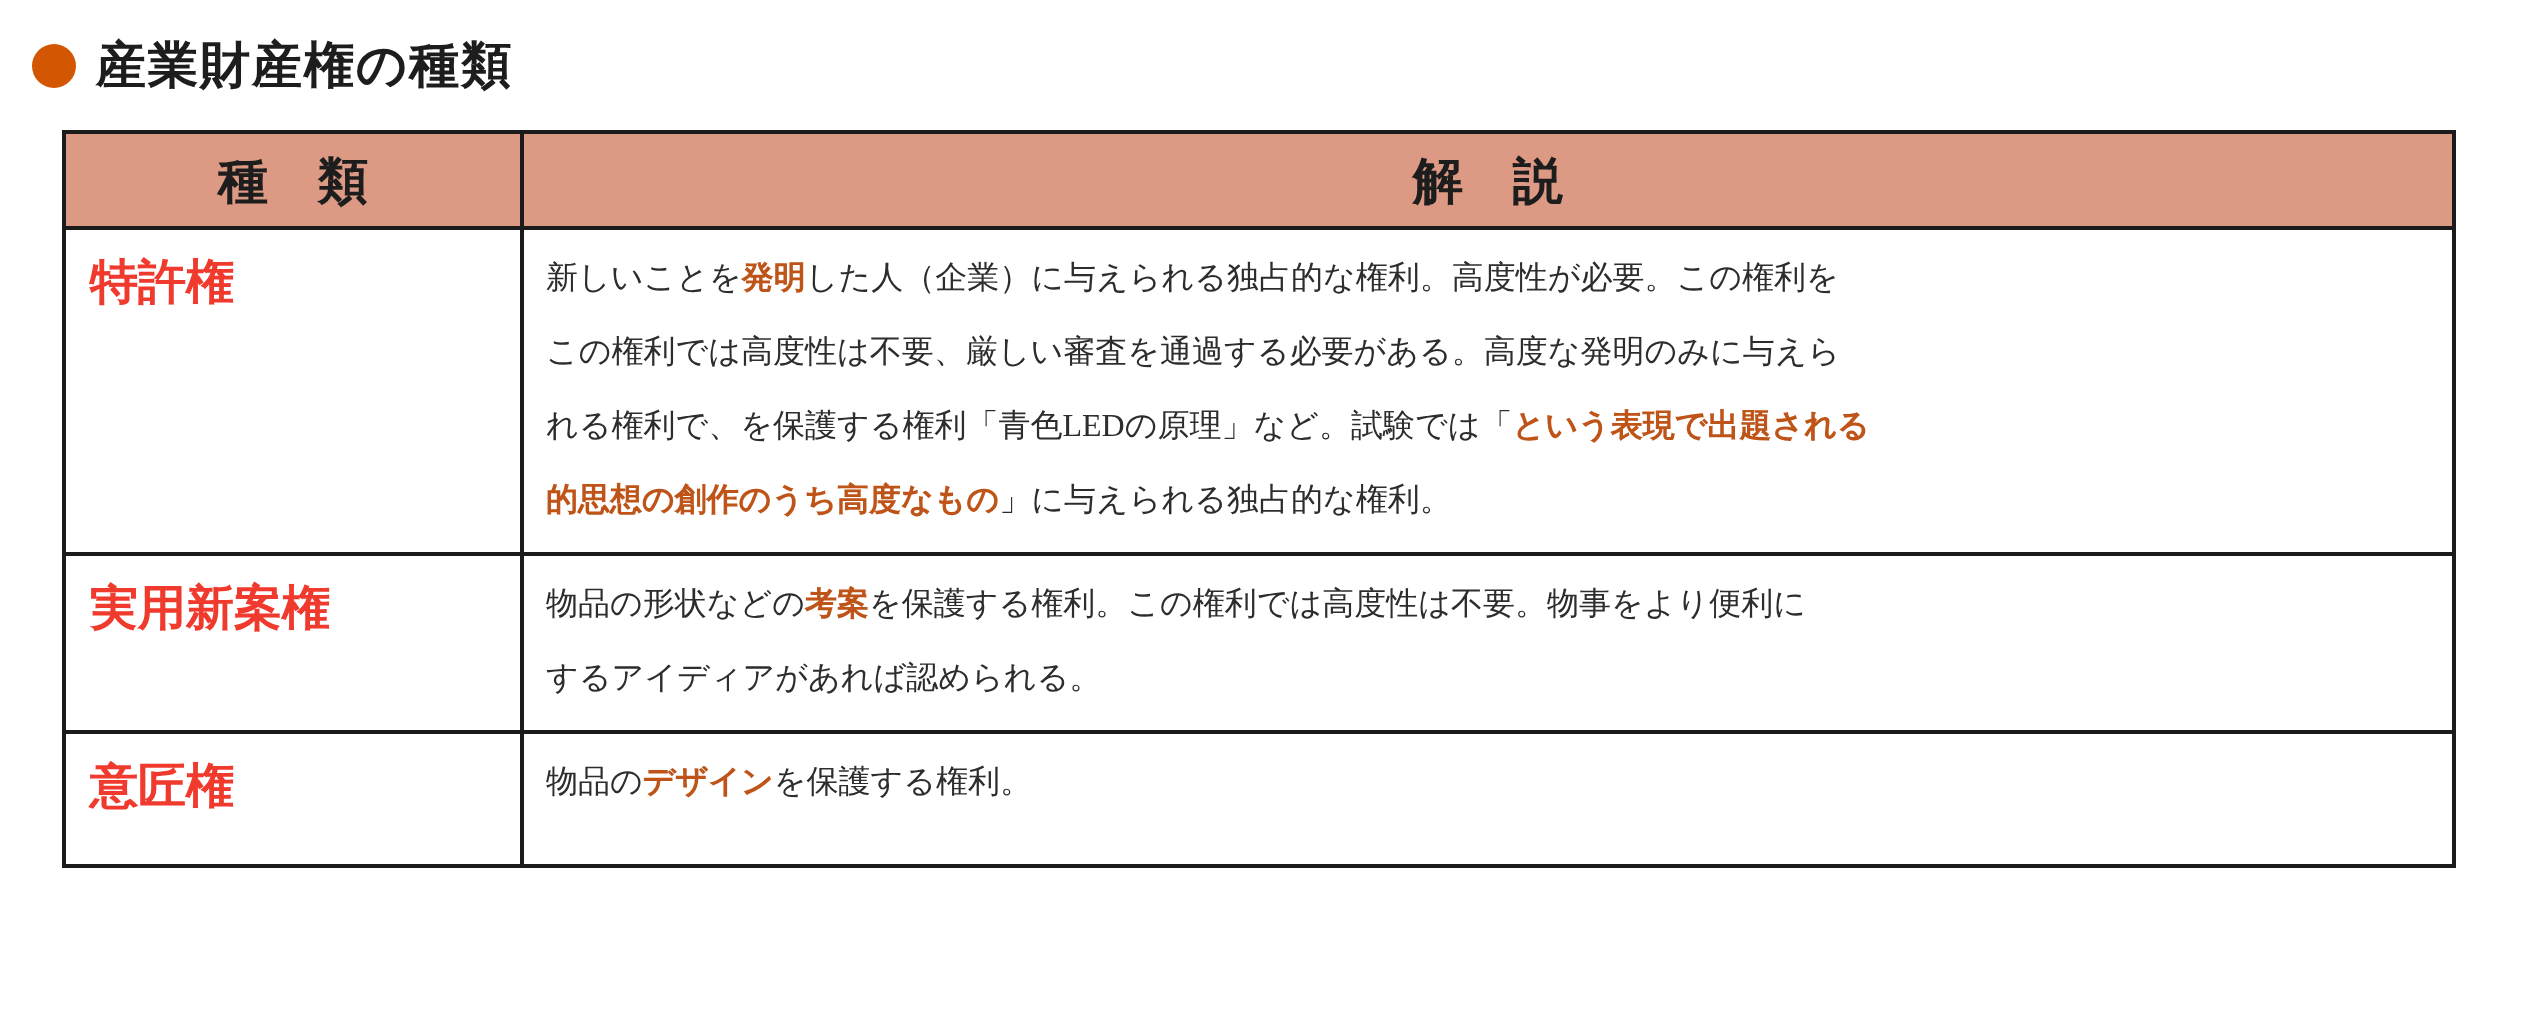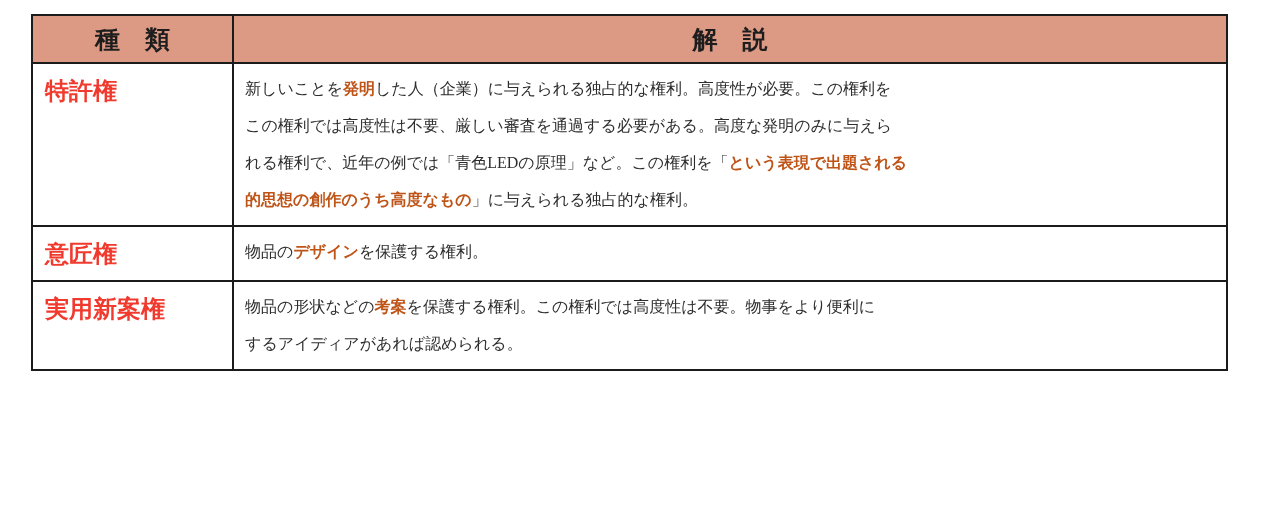--- a/index.html
+++ b/index.html
@@ -33,34 +33,34 @@
 
   table.rights {
     border-collapse: collapse;
     table-layout: fixed;
     width: 1197px;
     margin-left: 15px;
   }
   table.rights th, table.rights td {
     border: 2px solid #1b1b1b;
   }
-  th.type-col { width: 201px; }
+  th.type-col { width: 229px; }
   table.rights th {
     background: #dc9a84;
     color: #1d1d1d;
     font-size: 25px;
     font-weight: bold;
     padding: 7px 4px 6px 4px;
     text-align: center;
   }
   td.type-cell {
     color: #f13a2e;
     font-weight: bold;
     font-size: 24px;
-    padding: 9px 10px 8px 12px;
+    padding: 9px 10px 20px 12px;
     vertical-align: top;
     line-height: 36px;
   }
   td.desc-cell {
     color: #2d2d2d;
     font-size: 16px;
     padding: 6px 8px 7px 11px;
     vertical-align: top;
     line-height: 37px;
     overflow: hidden;
@@ -70,47 +70,51 @@
   .accent {
     color: #bf5418;
     font-weight: bold;
   }
 </style>
 </head>
 <body>
 
 <div class="page">
 
+  <div class="title">
+    <span class="bullet"></span>
+    <span class="title-text">産業財産権の種類</span>
+  </div>
 
   <table class="rights">
     <thead>
       <tr>
         <th class="type-col">種　類</th>
         <th>解　説</th>
       </tr>
     </thead>
     <tbody>
         <tr>
           <td class="type-cell">特許権</td>
           <td class="desc-cell">
             <div class="line"><span class="">新しいことを</span><span class="accent">発明</span><span class="">した人（企業）に与えられる独占的な権利。高度性が必要。この権利を</span></div>
             <div class="line"><span class="">この権利では高度性は不要、厳しい審査を通過する必要がある。高度な発明のみに与えら</span></div>
-            <div class="line"><span class="">れる権利で、近年の例では「青色LEDの原理」など。この権利を「</span><span class="accent">という表現で出題される</span></div>
+            <div class="line"><span class="">れる権利で、を保護する権利「青色LEDの原理」など。試験では「</span><span class="accent">という表現で出題される</span></div>
             <div class="line"><span class="accent">的思想の創作のうち高度なもの</span><span class="">」に与えられる独占的な権利。</span></div>
-          </td>
-        </tr>
-        <tr>
-          <td class="type-cell">意匠権</td>
-          <td class="desc-cell">
-            <div class="line"><span class="">物品の</span><span class="accent">デザイン</span><span class="">を保護する権利。</span></div>
           </td>
         </tr>
         <tr>
           <td class="type-cell">実用新案権</td>
           <td class="desc-cell">
             <div class="line"><span class="">物品の形状などの</span><span class="accent">考案</span><span class="">を保護する権利。この権利では高度性は不要。物事をより便利に</span></div>
             <div class="line"><span class="">するアイディアがあれば認められる。</span></div>
           </td>
         </tr>
+        <tr>
+          <td class="type-cell">意匠権</td>
+          <td class="desc-cell">
+            <div class="line"><span class="">物品の</span><span class="accent">デザイン</span><span class="">を保護する権利。</span></div>
+          </td>
+        </tr>
       </tbody>
   </table>
 
 </div>
 
 </body></html>

